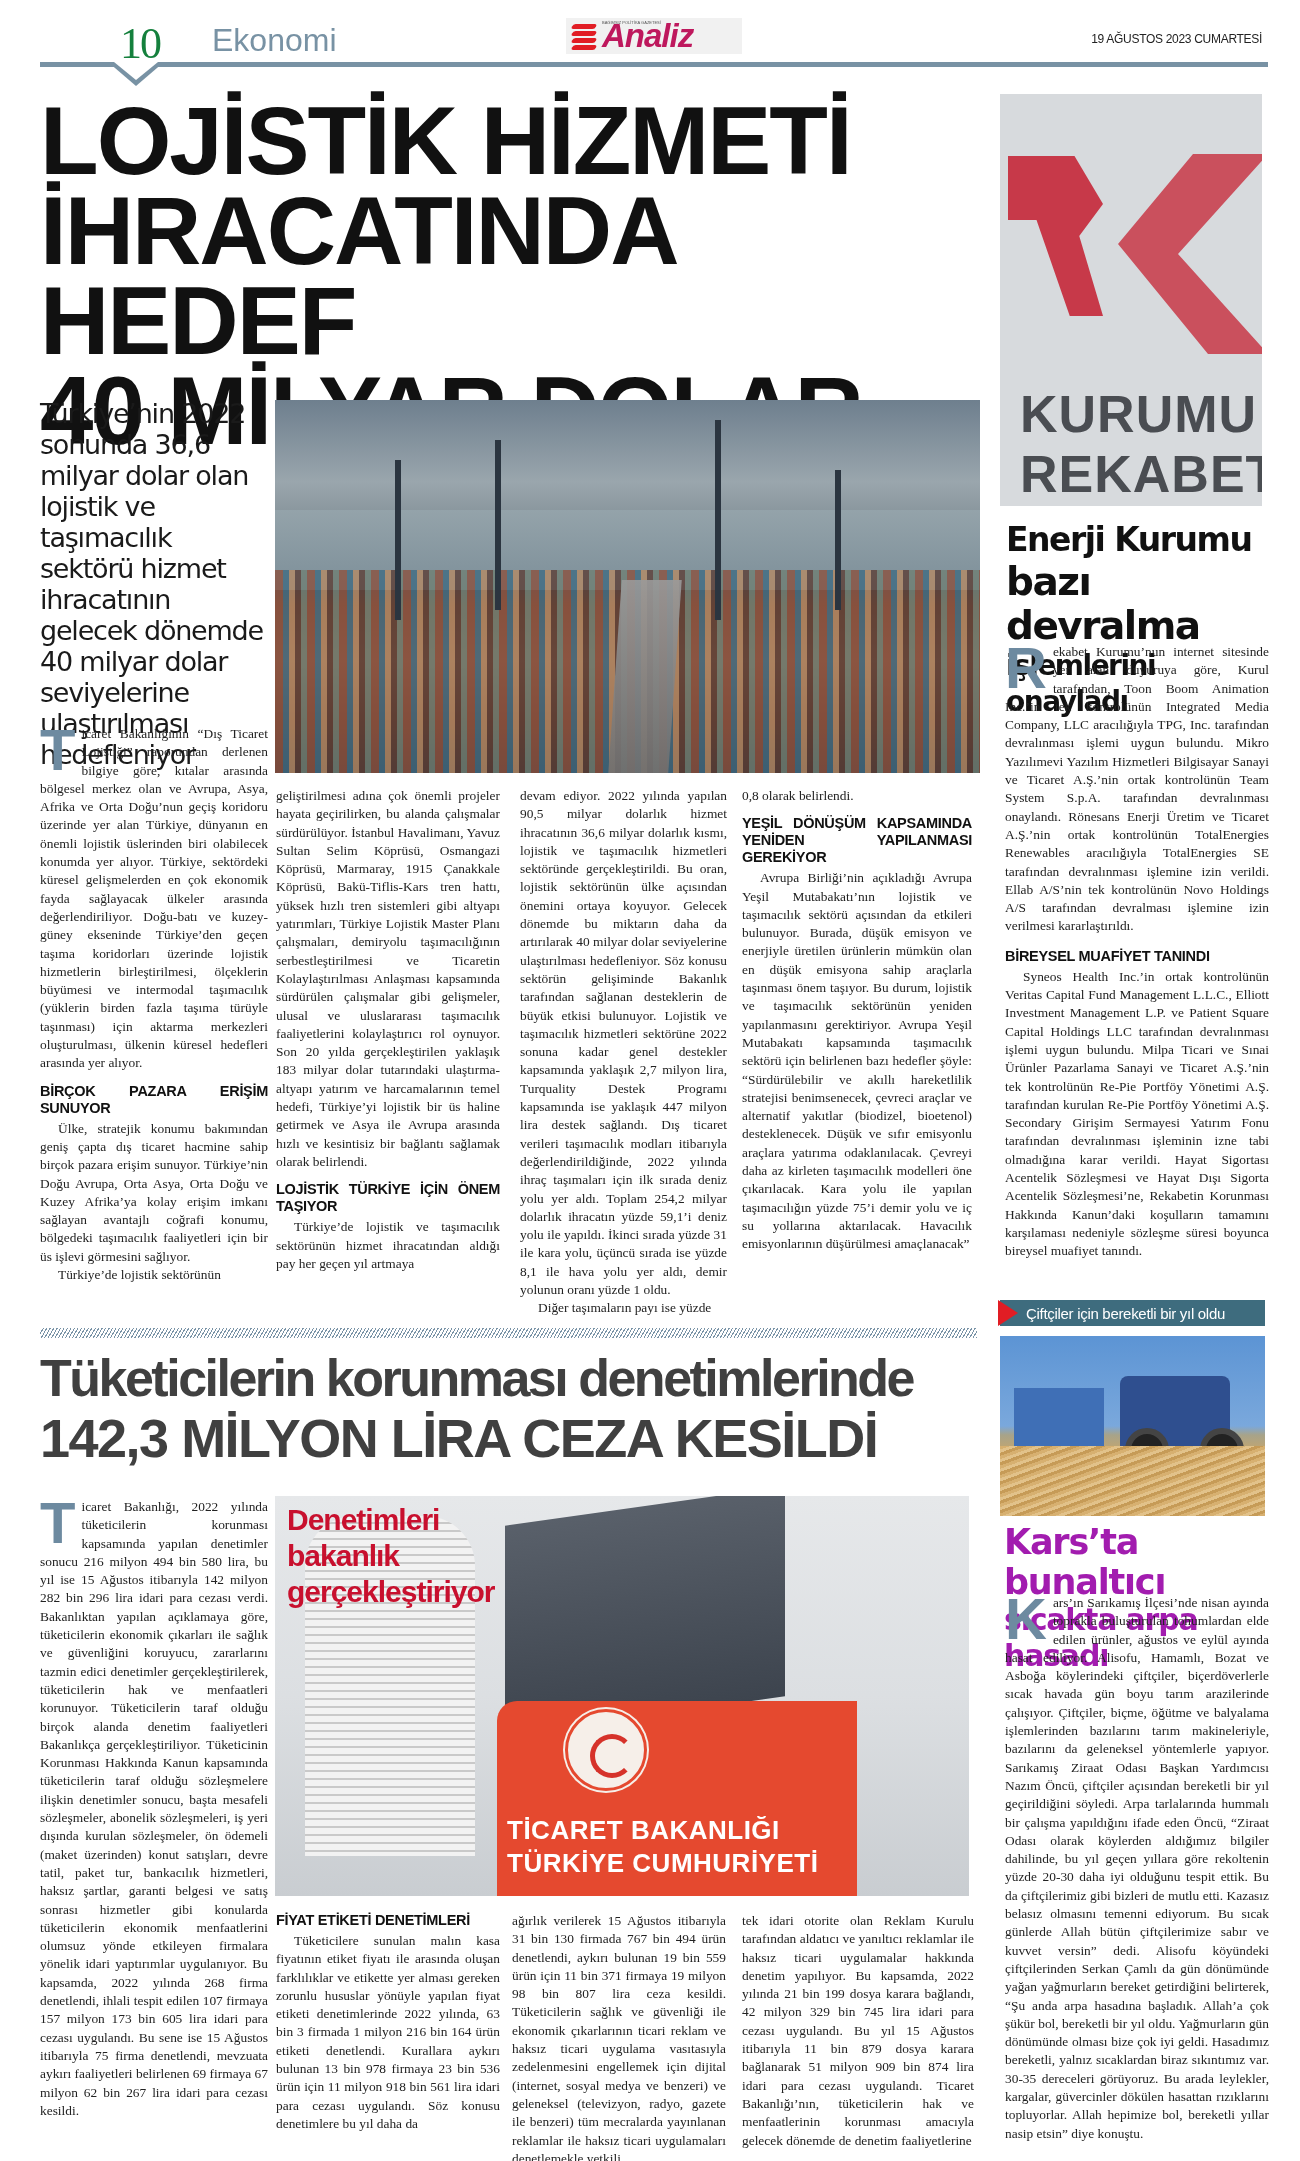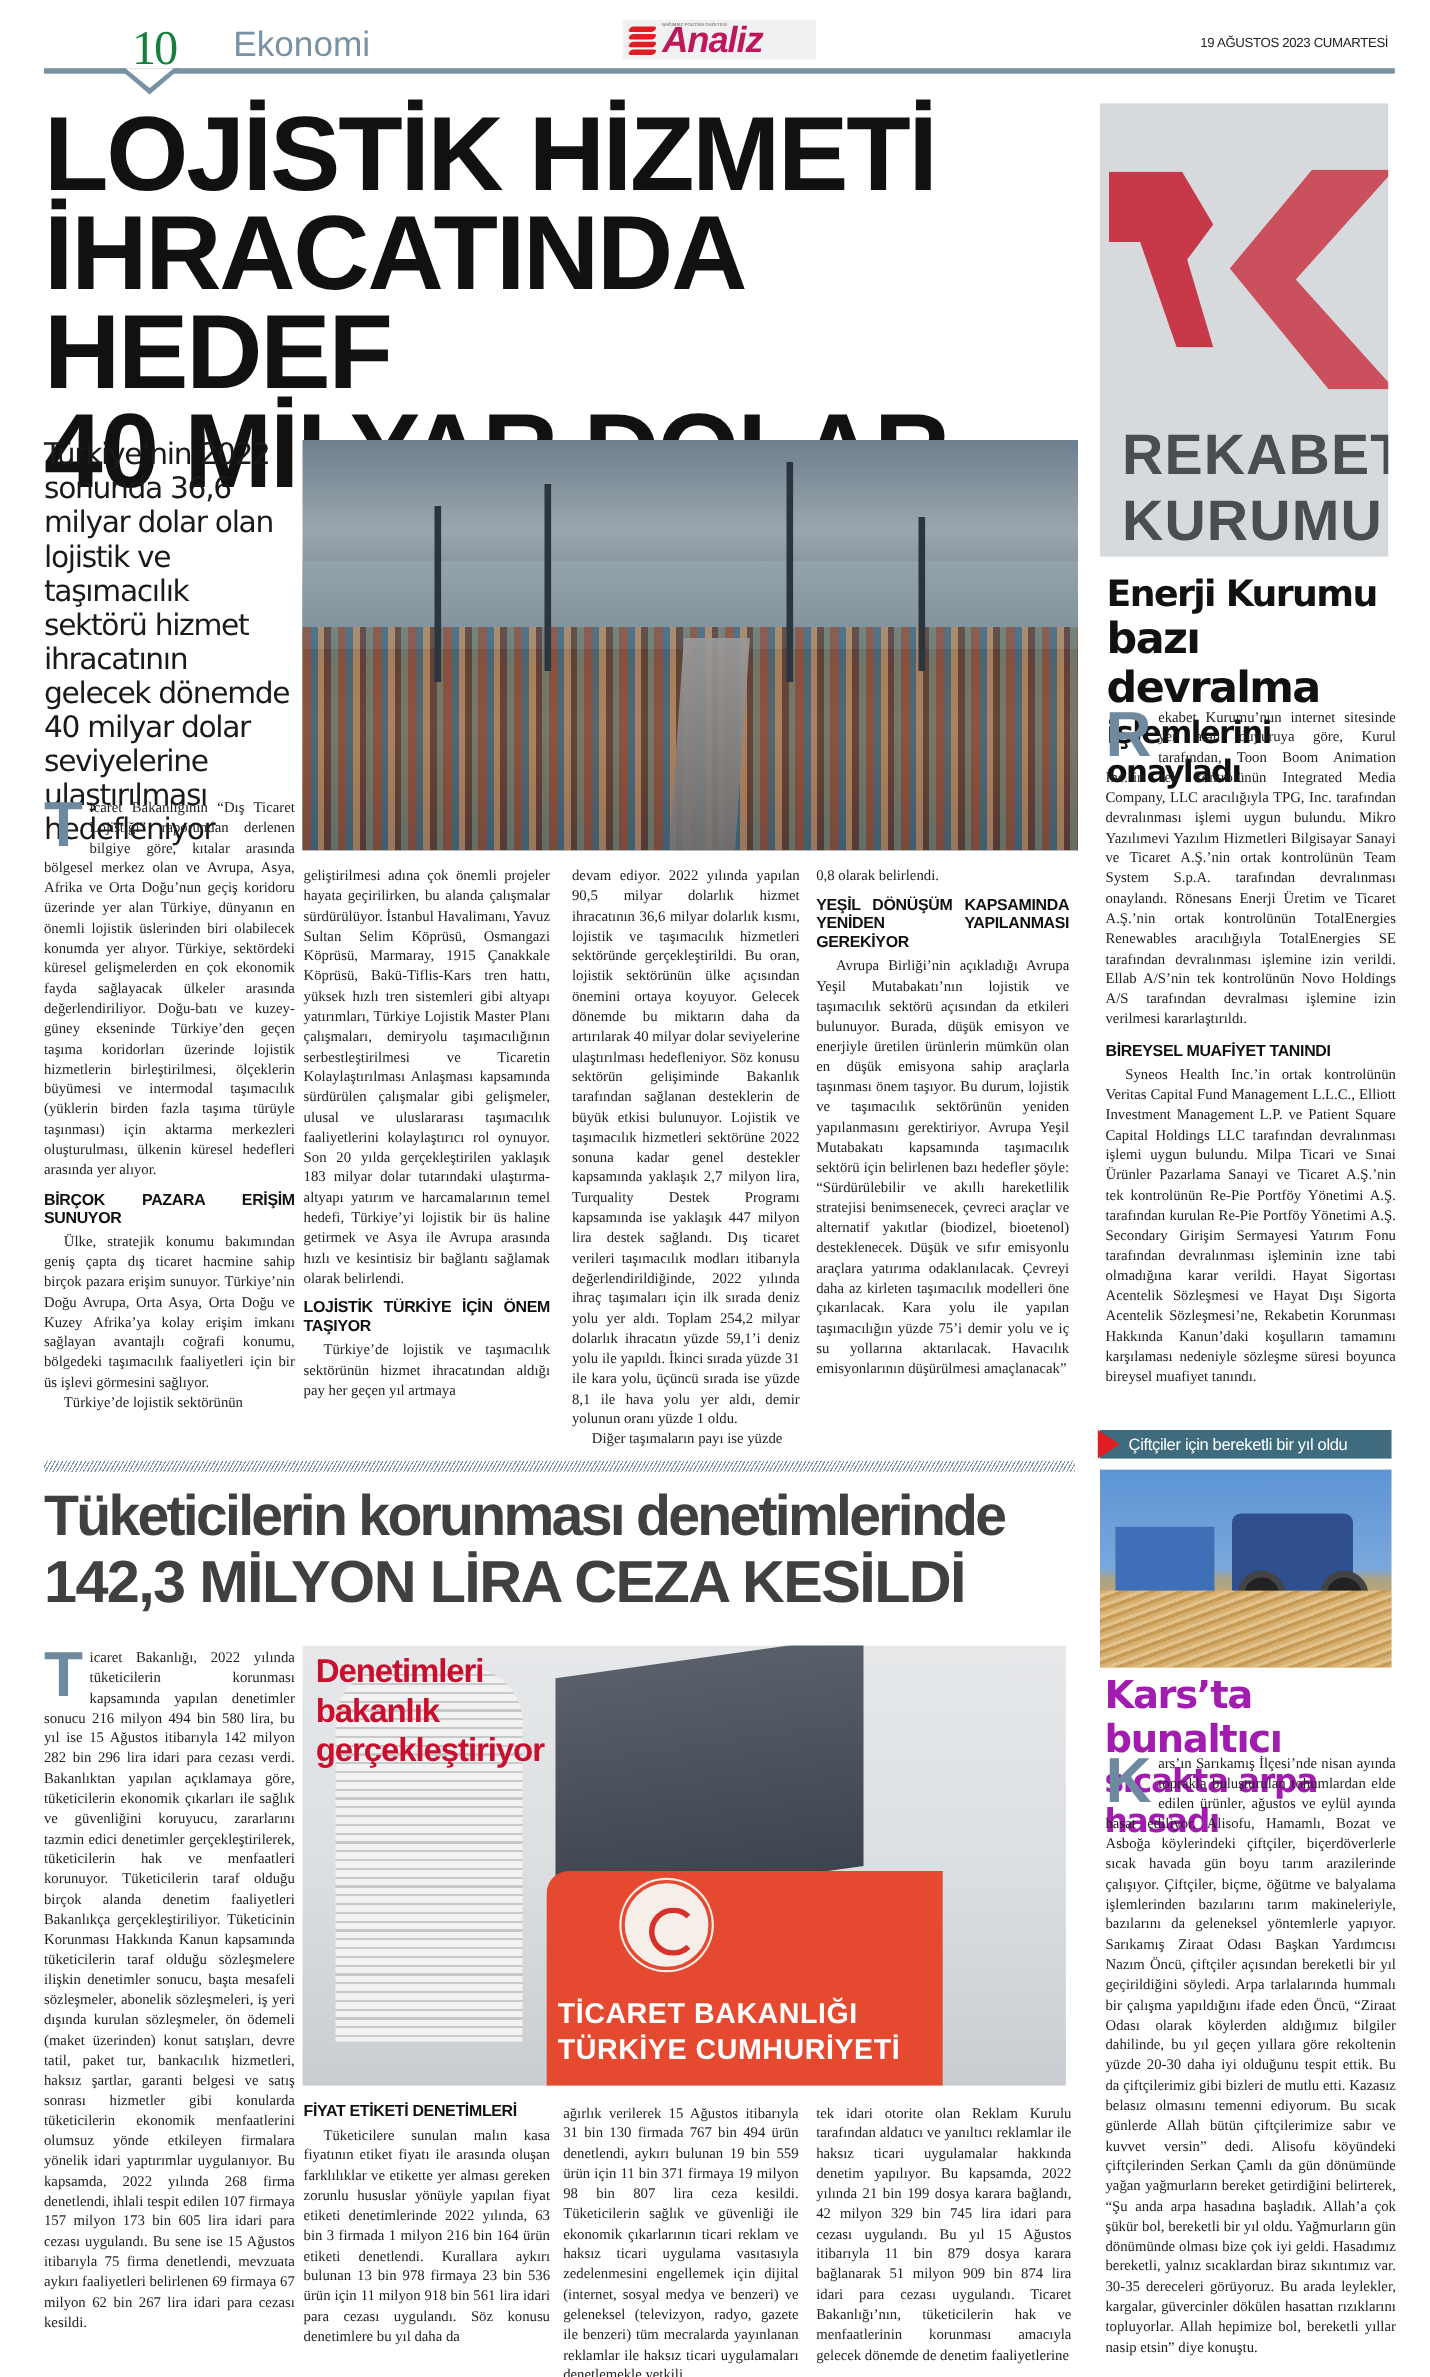--- a/index.html
+++ b/index.html
@@ -190,22 +190,22 @@
 </div>
 
 <div class="body-text" id="col8">
   <p class="noindent">tek idari otorite olan Reklam Kurulu tarafından aldatıcı ve yanıltıcı reklamlar ile haksız ticari uygulamalar hakkında denetim yapılıyor. Bu kapsamda, 2022 yılında 21 bin 199 dosya karara bağlandı, 42 milyon 329 bin 745 lira idari para cezası uygulandı. Bu yıl 15 Ağustos itibarıyla 11 bin 879 dosya karara bağlanarak 51 milyon 909 bin 874 lira idari para cezası uygulandı. Ticaret Bakanlığı’nın, tüketicilerin hak ve menfaatlerinin korunması amacıyla gelecek dönemde de denetim faaliyetlerine</p>
 </div>
 
 <div class="rk-photo">
   <div class="r"></div>
   <div class="k"></div>
   <div class="txt">
+    <div>KURUMU</div>
     <div>REKABET</div>
-    <div>KURUMU</div>
   </div>
 </div>
 
 <h3 class="side-headline-1">
   <div class="l1">Enerji Kurumu</div>
   <div class="l2">bazı devralma</div>
   <div class="l3">işlemlerini onayladı</div>
 </h3>
 
 <div class="body-text" id="col9">

